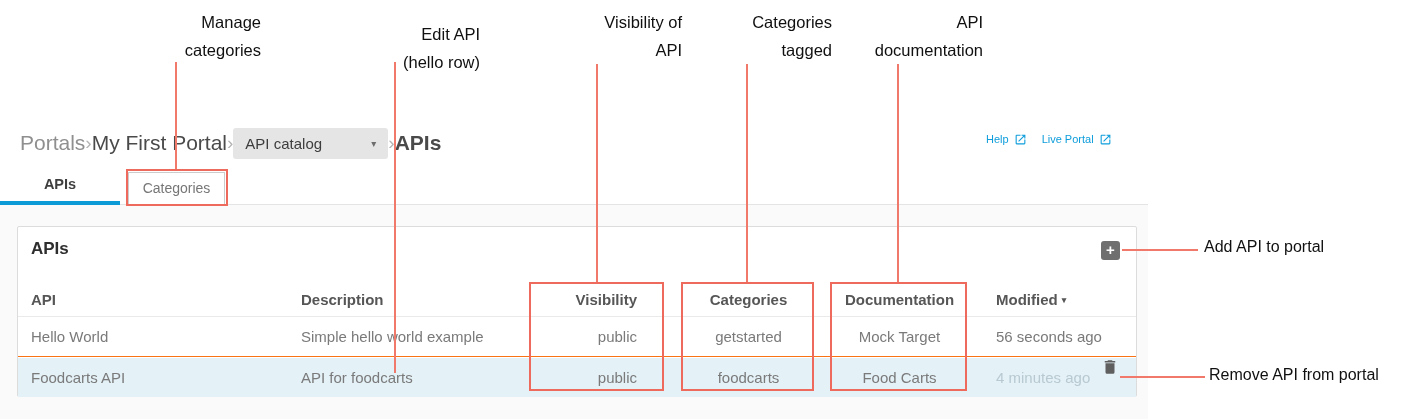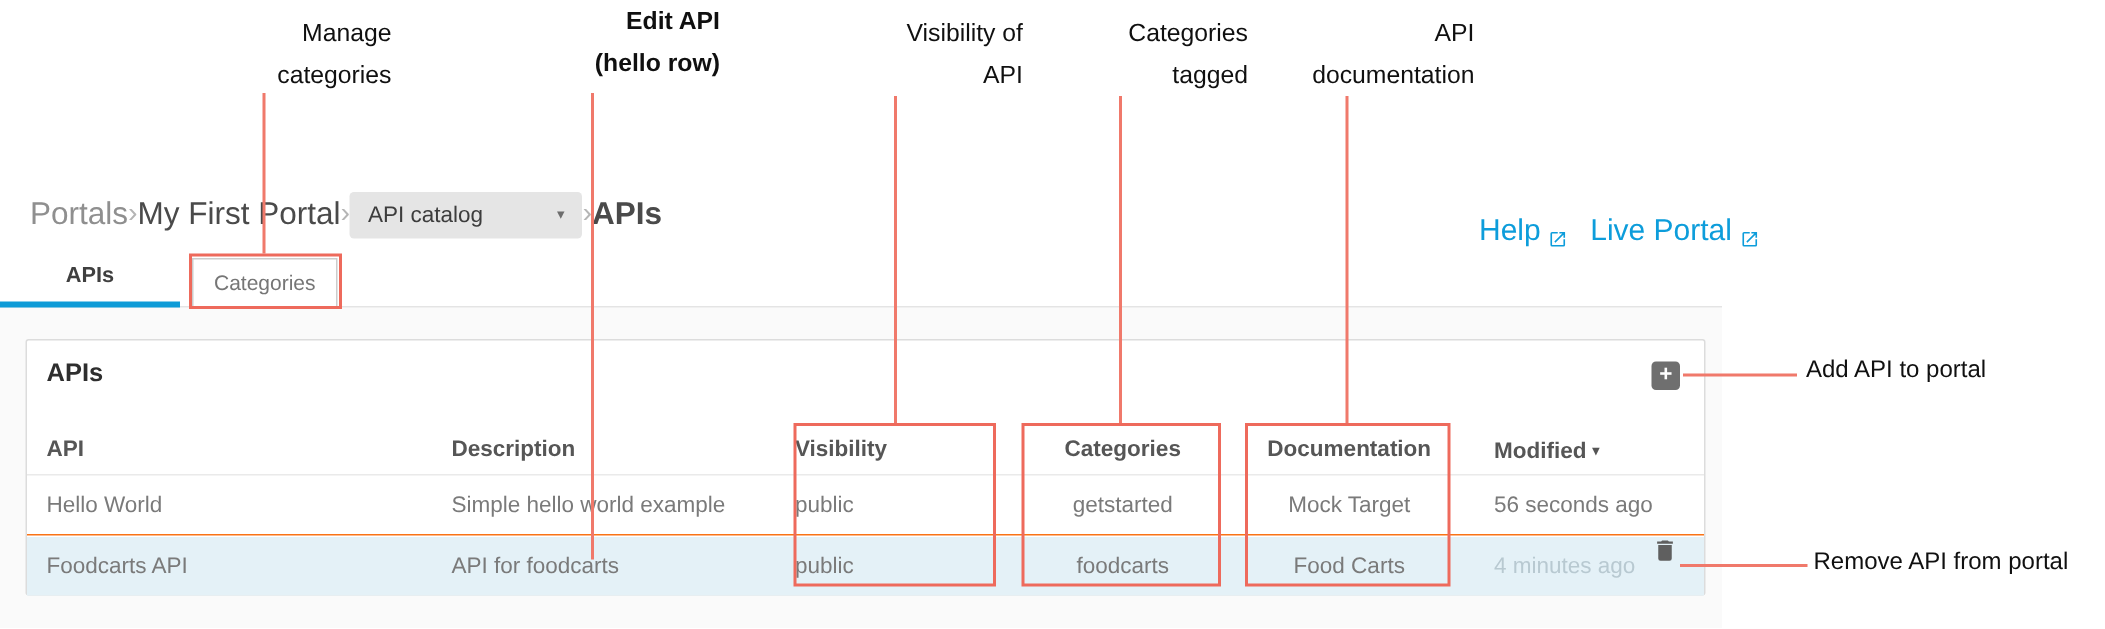--- a/index.html
+++ b/index.html
@@ -14,42 +14,42 @@
   .breadcrumb { position:absolute; left:20px; top:126px; height:34px; display:flex; align-items:center; }
   .bc-root { font-size:21px; color:#8f8f8f; }
   .bc-portal { font-size:21px; color:#4a4a4a; }
   .bc-sep { font-size:19px; color:#b5b5b5; }
   .bc-dropdown { width:155px; height:31px; background:#e5e5e5; border-radius:3px; display:flex; align-items:center; justify-content:space-between; padding:0 12px; cursor:pointer; }
   .bc-dropdown .dd-label { font-size:15px; color:#3d3d3d; }
   .bc-dropdown .dd-caret { font-size:10px; color:#6d6d6d; }
   .bc-current { font-size:21px; font-weight:700; color:#4a4a4a; }
 
   .header-links { position:absolute; left:986px; top:133px; display:flex; align-items:center; gap:15px; }
-  .hlink { display:flex; align-items:flex-end; gap:5px; color:#0d9ddb; font-size:20px; cursor:pointer;margin-top:10px; }
+  .hlink { display:flex; align-items:flex-start; gap:5px; color:#0d9ddb; font-size:11px; cursor:pointer; }
   .hlink svg { display:block; }
 
   .tab-apis { position:absolute; left:0; top:176px; width:120px; text-align:center; font-size:14.5px; font-weight:700; color:#3f3f3f; cursor:pointer; }
   .tab-underline { position:absolute; left:0; top:201px; width:120px; height:4px; background:#0d9bd7; }
   .tab-categories { position:absolute; left:128px; top:172px; width:97px; height:33px; line-height:31px; text-align:center; font-size:14px; color:#767676; background:#fff; border:1px solid #ccc; cursor:pointer; }
 
   
   .panel { position:absolute; left:17px; top:226px; width:1120px; height:171px; background:#fff; border:1px solid #dcdcdc; border-radius:2px; }
   .panel-title { position:absolute; left:13px; top:12px; font-size:17px; font-weight:700; color:#2e2e2e; }
   .add-btn { position:absolute; left:1083px; top:14px; width:19px; height:19px; background:#6f6f6f; border-radius:3px; color:#fff; font-size:15px; font-weight:700; line-height:18px; text-align:center; cursor:pointer; }
 
   .thead { position:absolute; left:0; top:56px; width:100%; height:34px; border-bottom:1px solid #eaeaea; font-size:15px; font-weight:700; color:#565656; }
   .thead > div, .trow > div { position:absolute; top:0; white-space:nowrap; }
   .trow { position:absolute; left:0; width:100%; height:40px; font-size:15px; color:#7a7a7a; line-height:40px; cursor:pointer; }
   .thead > div { line-height:34px; }
   .row-1 { top:90px; border-bottom:1px solid #f97316; }
   .row-2 { top:131px; height:39px; background:#e4f1f7; }
 
   .c-api  { left:13px; }
   .c-desc { left:283px; }
-  .c-vis  { left:512px; width:135px; text-align:left; }
+  .c-vis  { left:484px; width:135px; text-align:right; }
   .c-cat  { left:664px; width:133px; text-align:center; }
   .c-doc  { left:813px; width:137px; text-align:center; }
   .c-mod  { left:978px; }
   .faded  { color:#b8c9d1; }
   .sort-caret { font-size:9px; color:#555; margin-left:4px; vertical-align:2px; }
   .trash-btn { position:absolute; left:1083px; top:11px; width:18px; height:18px; cursor:pointer; line-height:0; }
 
   
   .anno { position:absolute; z-index:10; }
   .anno-label { font-size:16.5px; line-height:28px; color:#101010; text-align:right; width:170px; }
@@ -136,21 +136,21 @@
             <path fill="#5f5f5f" d="M6 19a2 2 0 0 0 2 2h8a2 2 0 0 0 2-2V7H6v12zM19 4h-3.5l-1-1h-5l-1 1H5v2h14V4z"></path>
           </svg>
       </div>
     </div>
   </div>
 
   <div class="anno anno-label" style="left:91px;  top:8px;">
     <div>Manage</div>
     <div>categories</div>
   </div>
-  <div class="anno anno-label" style="left:310px; top:0;font-weight:bold;">
+  <div class="anno anno-label" style="left:310px; top:20px;">
     <div>Edit API</div>
     <div>(hello row)</div>
   </div>
   <div class="anno anno-label" style="left:512px; top:8px;">
     <div>Visibility of</div>
     <div>API</div>
   </div>
   <div class="anno anno-label" style="left:662px; top:8px;">
     <div>Categories</div>
     <div>tagged</div>

